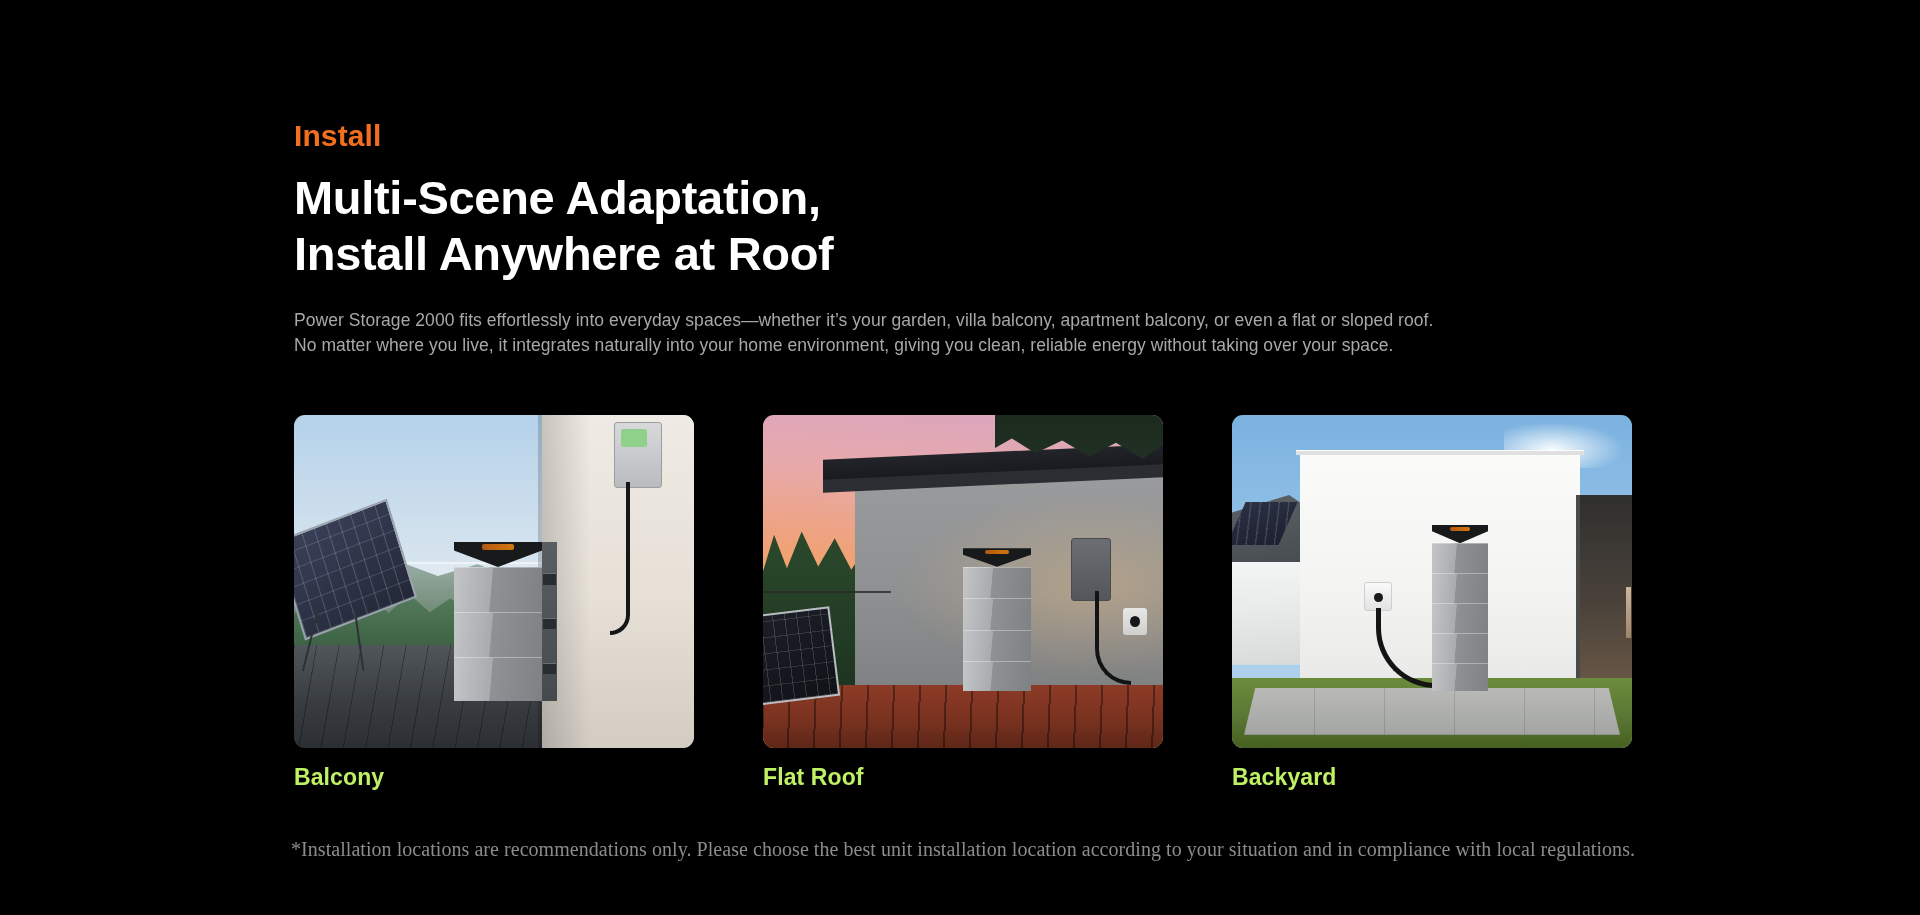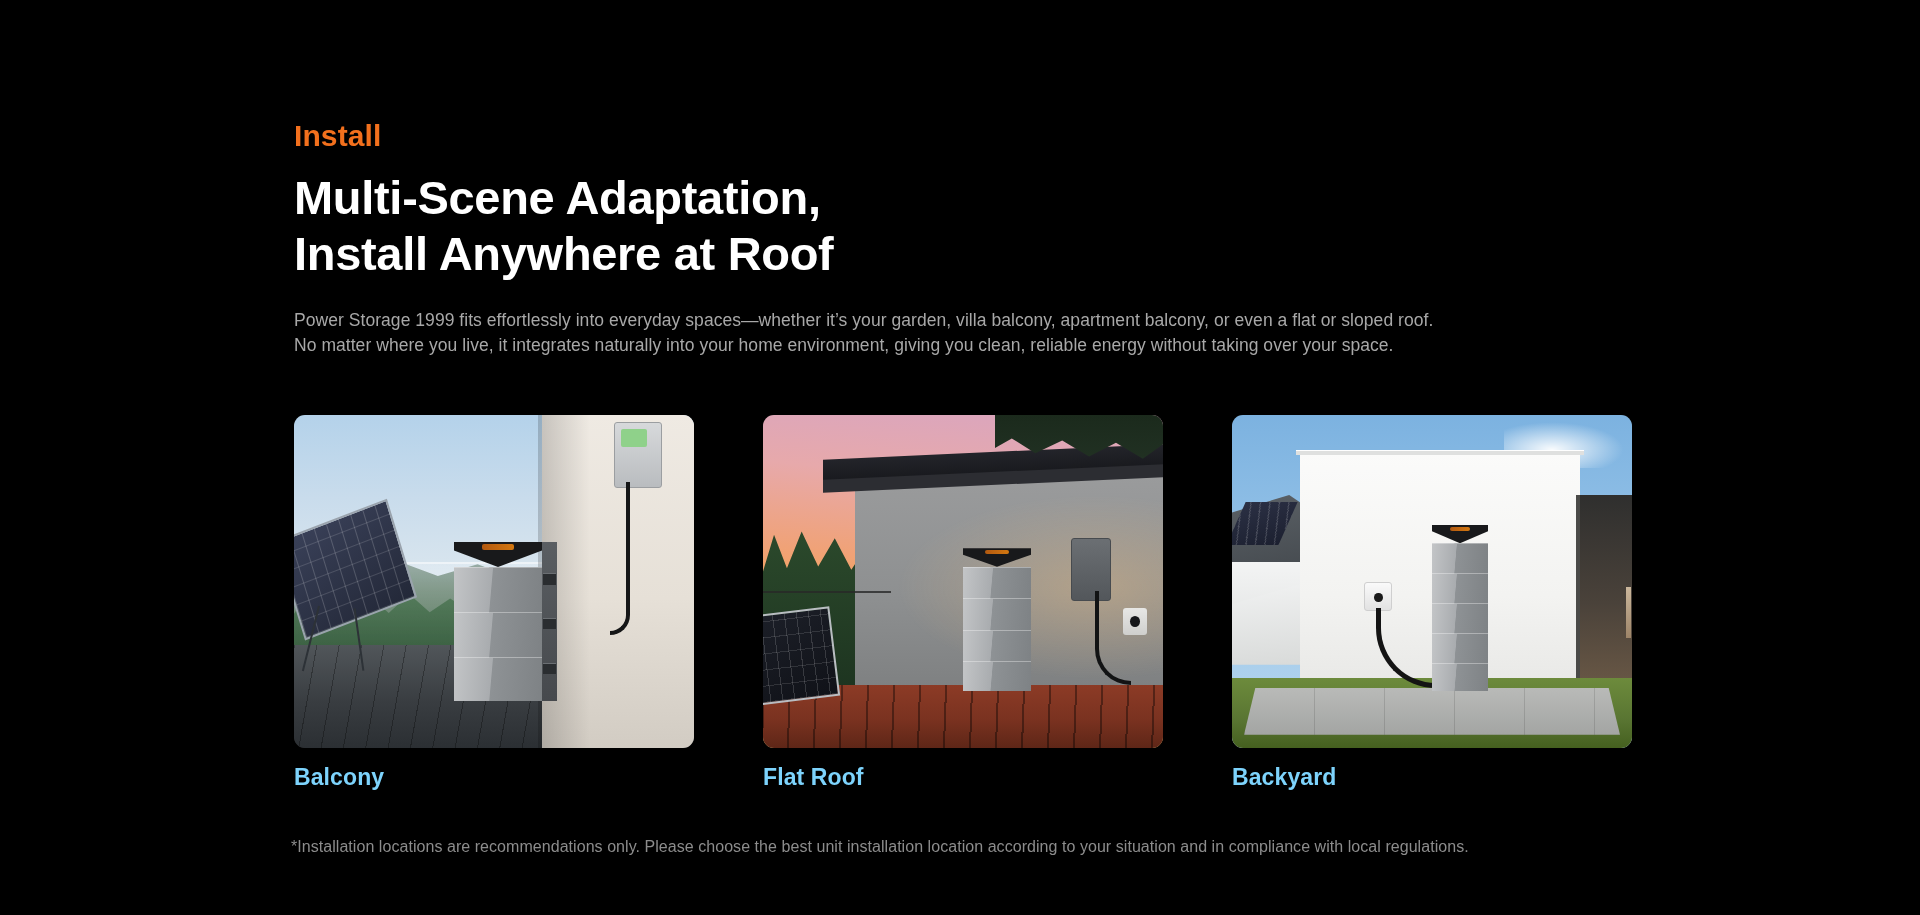--- a/index.html
+++ b/index.html
@@ -37,26 +37,26 @@
     width:1340px; height:335px;
     display:flex; gap:69px;
   }
   .card { width:400px; height:333px; position:relative; }
   .thumb {
     width:400px; height:333px; border-radius:11px;
     overflow:hidden; position:relative; background:#222;
   }
   .caption {
     position:absolute; left:0; top:349px;
-    font-size:23px; font-weight:700; color:#7dd3fc; letter-spacing:0.1px;
+    font-size:23px; font-weight:700; color:#bef264; letter-spacing:0.1px;
   }
 
   .footnote {
     position:absolute; left:291px; top:838px;
-    font-size:16px; color:#8c8c8c; letter-spacing:0.05px;
+    font-size:20px; color:#8c8c8c; letter-spacing:0.05px;font-family:Liberation Serif, serif;
   }
 
   
   .sc { position:absolute; inset:0; }
   .b-sky {
     position:absolute; left:0; top:0; width:100%; height:56%;
     background:linear-gradient(180deg,#b4d2ea 0%,#c9dcec 45%,#dfe9ef 100%);
   }
   .b-mount {
     position:absolute; left:0; top:40%; width:62%; height:22%;
@@ -291,21 +291,21 @@
 </style>
 </head>
 <body>
 
 <div class="page">
 
   <div class="content">
     <div class="eyebrow">Install</div>
     <h1 class="headline">Multi-Scene Adaptation,
 Install Anywhere at Roof</h1>
-    <p class="subcopy">Power Storage 1999 fits effortlessly into everyday spaces—whether it’s your garden, villa balcony, apartment balcony, or even a flat or sloped roof.
+    <p class="subcopy">Power Storage 2000 fits effortlessly into everyday spaces—whether it’s your garden, villa balcony, apartment balcony, or even a flat or sloped roof.
 No matter where you live, it integrates naturally into your home environment, giving you clean, reliable energy without taking over your space.</p>
   </div>
 
   <div class="cards">
 
     <div class="card">
       <div class="thumb">
         <div class="sc">
           <div class="b-sky"></div>
           <div class="b-mount"></div>

